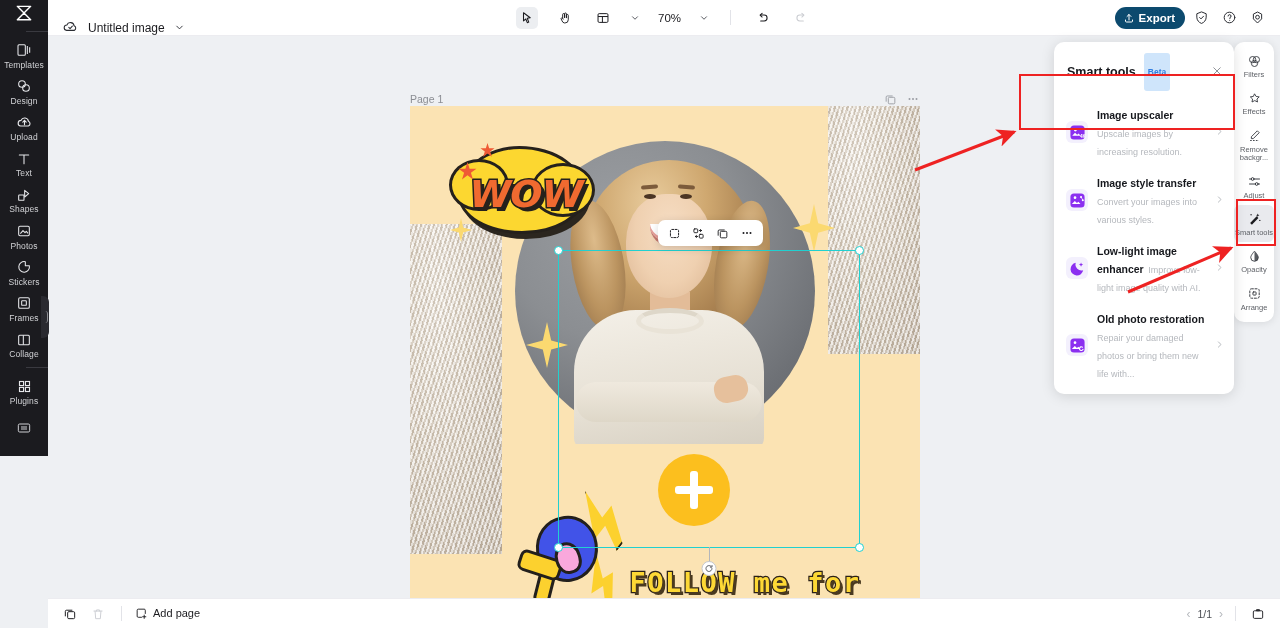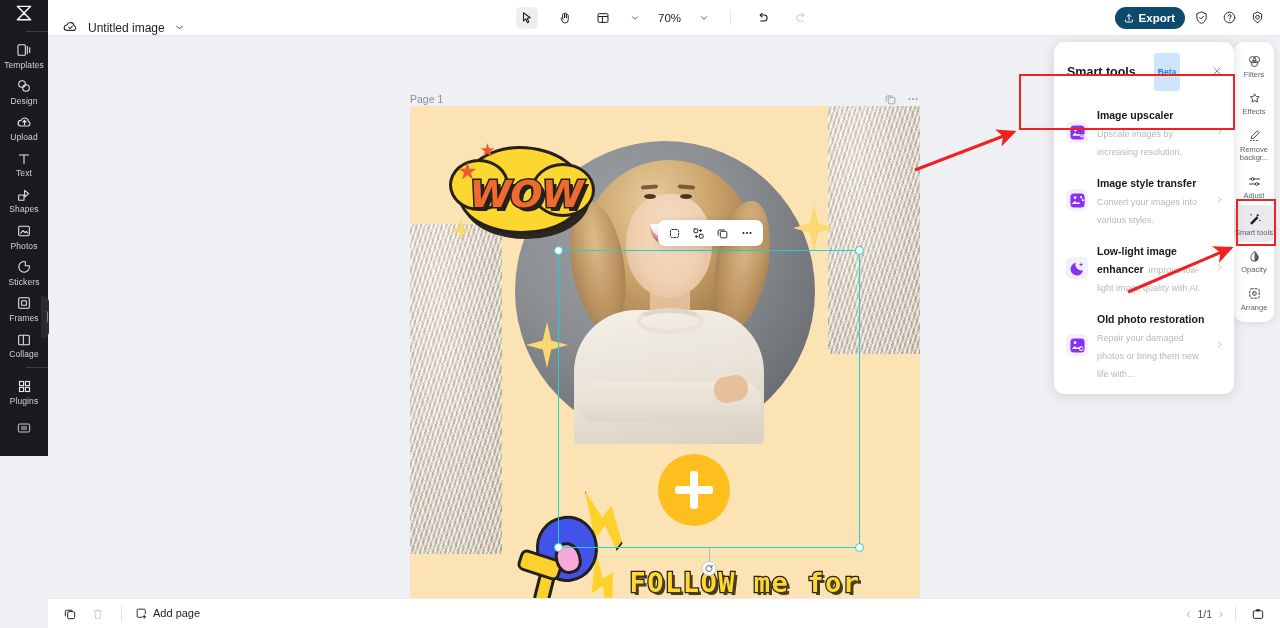--- a/index.html
+++ b/index.html
@@ -265,21 +265,21 @@
 
   
   .st-panel {
     position: absolute; left: 1054px; top: 42px; width: 180px; 
     background: #fff; border-radius: 10px; box-shadow: 0 2px 14px rgba(0,0,0,.13);
     z-index: 35; padding-bottom: 6px;
   }
   .st-head { display:flex; align-items:center; padding: 11px 11px 7px 13px; }
   .st-title { font-size: 12.5px; font-weight: bold; color: #16181d; }
   .st-beta {
-    margin-left: 18px; font-size: 8.5px; color: #2f7de1; background: #cfe5fb;
+    margin-left: 8px; font-size: 8.5px; color: #2f7de1; background: #cfe5fb;
     padding: 14px 4px; border-radius: 3px; font-weight: bold;
   }
   .st-close { margin-left: auto; cursor: pointer; color:#8a8d93; font-size: 13px; line-height:1; }
   .st-item { display: flex; align-items: center; padding: 7px 10px 7px 12px; cursor: pointer; gap: 9px; }
   .st-ico {
     width: 22px; height: 22px; border-radius: 6px; background: #f3f0fd;
     display:flex; align-items:center; justify-content:center; flex: 0 0 22px;
   }
   .st-txt { flex: 1; min-width: 0; }
   .st-name { font-size: 10.5px; font-weight: bold; color: #16181d; line-height: 1.35; }

